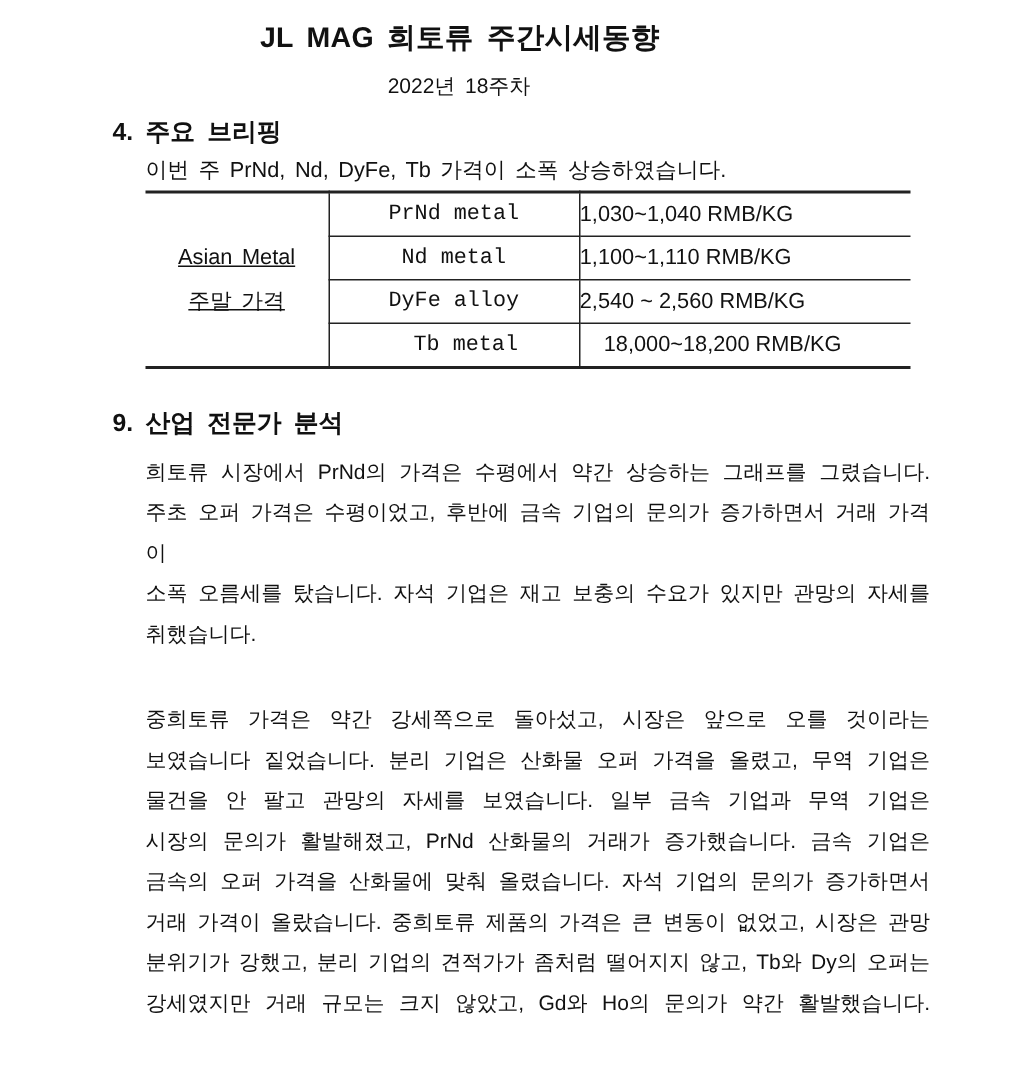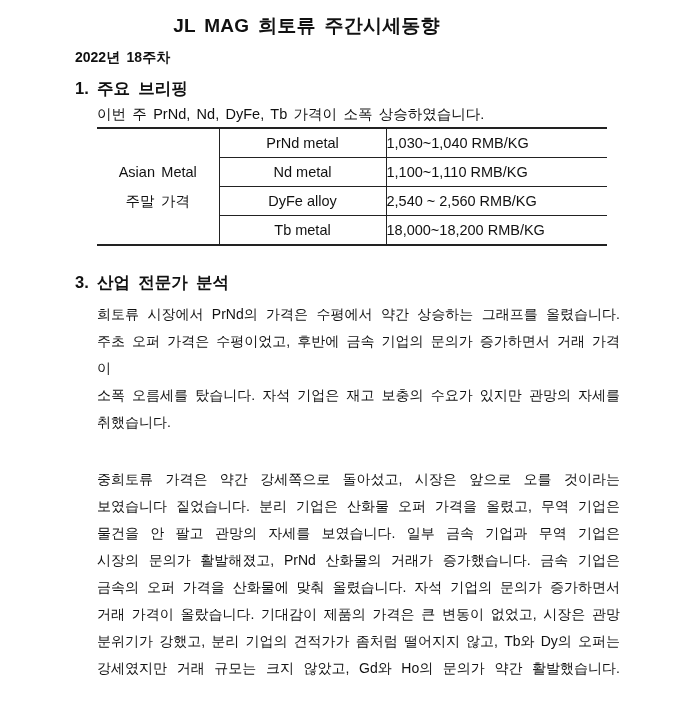--- a/index.html
+++ b/index.html
@@ -20,23 +20,22 @@
     font-size: 19px;
     font-weight: bold;
     text-align: center;
     line-height: 24px;
     word-spacing: 0.18em;
     letter-spacing: 0.01em;
     margin-left: -6px; 
   }
   .meta {
     margin-top: 8px;
-    text-align: left;
+    text-align: center;
     padding-right: 7px;
-    font-weight: bold;
   }
   .meta .week   { font-size: 14px; line-height: 22px; word-spacing: 0.18em; }
   .meta .range  { font-size: 13px; line-height: 20px; word-spacing: 0.05em; }
   .section-heading {
     font-size: 16.5px;
     font-weight: bold;
     line-height: 21px;
     word-spacing: 0.22em;
   }
   .section-heading.first  { margin-top: 10px; }
@@ -63,33 +62,35 @@
     line-height: 28px;
     padding: 0;
     vertical-align: middle;
   }
   .price-table td.source {
     width: 122px;
     text-align: center;
     border-right: 1.5px solid #222;
     line-height: 29px;
     word-spacing: 0.16em;
+    text-decoration: underline;
   }
   .price-table td.item {
     width: 167px;
     text-align: center;
     border-right: 1.5px solid #222;
     border-bottom: 1px solid #222;
+    font-family: Liberation Mono, monospace;
   }
   .price-table td.price {
     width: 221px;
     padding-right: 10px;
     border-bottom: 1px solid #222;
   }
-  .price-table tr:last-child td { border-bottom: none; }
+  .price-table tr:last-child td { border-bottom: none; padding-left: 16px; }
   .para {
     margin-left: 22px;
     width: 523px;
     font-size: 14px;
     word-spacing: 0.14em;
   }
   .para.p1 { margin-top: 8px; }
   .para.p2 { margin-top: 30px; }
   .para .line {
     line-height: 27px;
@@ -105,21 +106,21 @@
 <body>
 
 <div class="page">
 
   <h1 class="doc-title">JL MAG 희토류 주간시세동향</h1>
 
   <div class="meta">
     <div class="week">2022년 18주차</div>
   </div>
 
-  <div class="section-heading first">1. 주요 브리핑</div>
+  <div class="section-heading first">4. 주요 브리핑</div>
 
   <div class="intro-line">이번 주 PrNd, Nd, DyFe, Tb 가격이 소폭 상승하였습니다.</div>
 
   <table class="price-table">
     <tbody>
       <tr>
         <td class="source" rowspan="4">
           <div>Asian Metal</div>
           <div>주말 가격</div>
         </td>
@@ -134,33 +135,33 @@
         <td class="item">DyFe alloy</td>
         <td class="price">2,540 ~ 2,560 RMB/KG</td>
       </tr>
       <tr>
         <td class="item">Tb metal</td>
         <td class="price">18,000~18,200 RMB/KG</td>
       </tr>
     </tbody>
   </table>
 
-  <div class="section-heading second">3. 산업 전문가 분석</div>
+  <div class="section-heading second">9. 산업 전문가 분석</div>
 
   <div class="para p1">
-      <div class="line">희토류 시장에서 PrNd의 가격은 수평에서 약간 상승하는 그래프를 올렸습니다.</div>
+      <div class="line">희토류 시장에서 PrNd의 가격은 수평에서 약간 상승하는 그래프를 그렸습니다.</div>
       <div class="line">주초 오퍼 가격은 수평이었고, 후반에 금속 기업의 문의가 증가하면서 거래 가격이</div>
       <div class="line">소폭 오름세를 탔습니다. 자석 기업은 재고 보충의 수요가 있지만 관망의 자세를</div>
       <div class="line last">취했습니다.</div>
     </div>
 
   <div class="para p2">
       <div class="line">중희토류 가격은 약간 강세쪽으로 돌아섰고, 시장은 앞으로 오를 것이라는</div>
       <div class="line">보였습니다 짙었습니다. 분리 기업은 산화물 오퍼 가격을 올렸고, 무역 기업은</div>
       <div class="line">물건을 안 팔고 관망의 자세를 보였습니다. 일부 금속 기업과 무역 기업은</div>
       <div class="line">시장의 문의가 활발해졌고, PrNd 산화물의 거래가 증가했습니다. 금속 기업은</div>
       <div class="line">금속의 오퍼 가격을 산화물에 맞춰 올렸습니다. 자석 기업의 문의가 증가하면서</div>
-      <div class="line">거래 가격이 올랐습니다. 기대감이 제품의 가격은 큰 변동이 없었고, 시장은 관망</div>
+      <div class="line">거래 가격이 올랐습니다. 중희토류 제품의 가격은 큰 변동이 없었고, 시장은 관망</div>
       <div class="line">분위기가 강했고, 분리 기업의 견적가가 좀처럼 떨어지지 않고, Tb와 Dy의 오퍼는</div>
       <div class="line">강세였지만 거래 규모는 크지 않았고, Gd와 Ho의 문의가 약간 활발했습니다.</div>
     </div>
 
 </div>
 
 </body></html>

